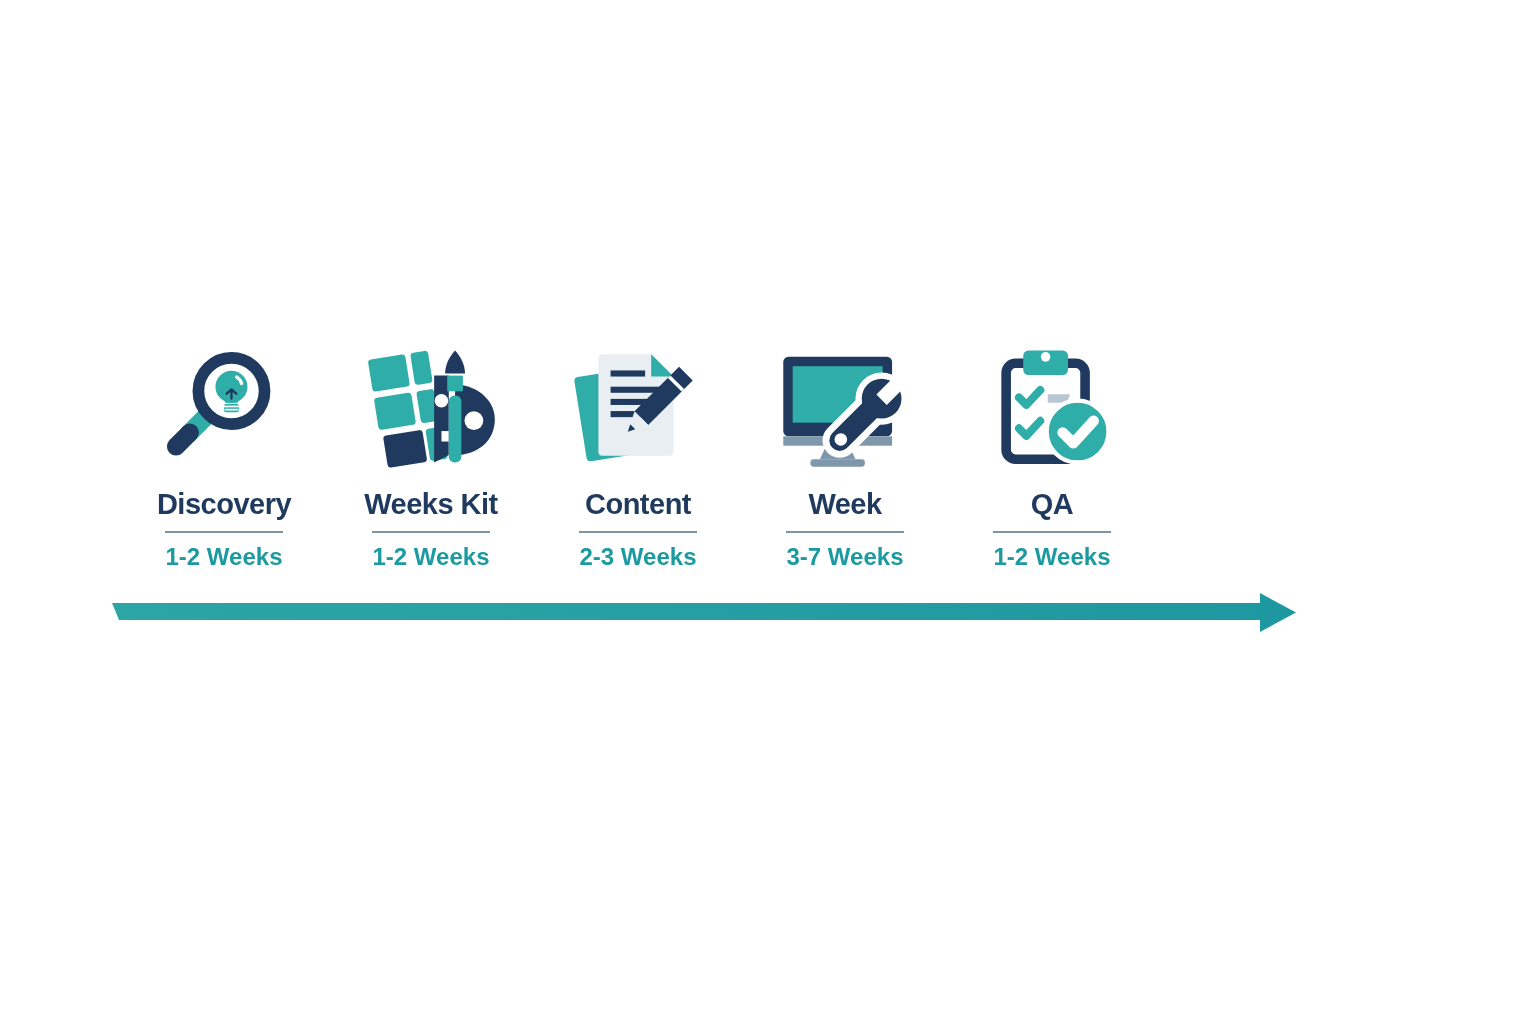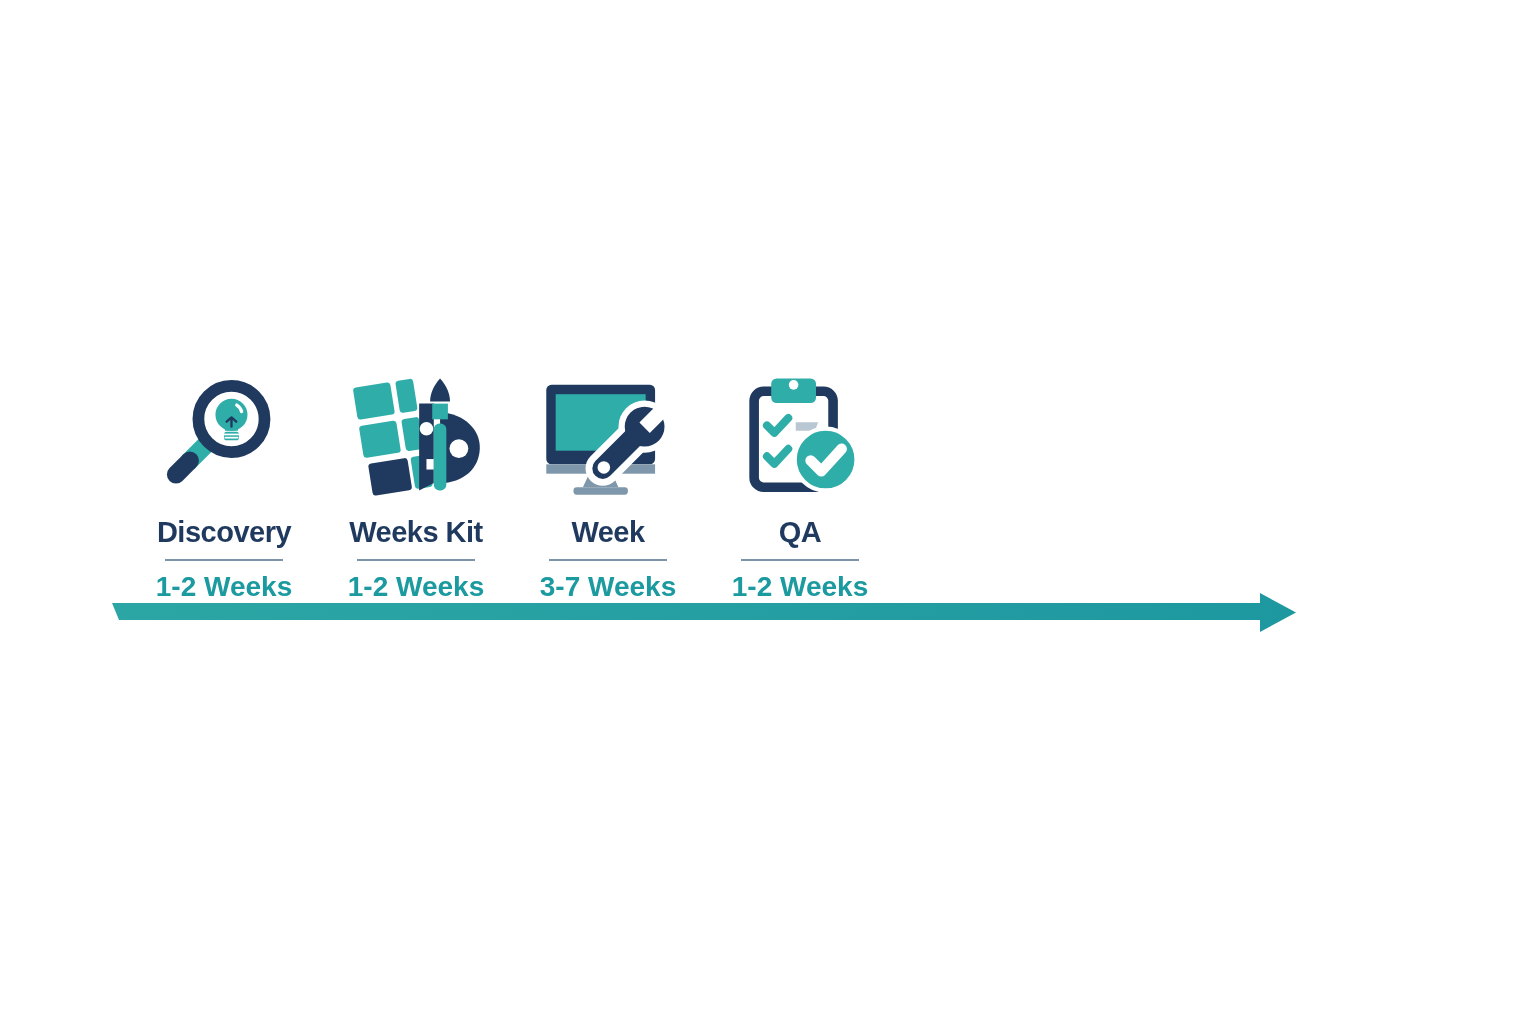--- a/index.html
+++ b/index.html
@@ -5,22 +5,23 @@
   html,body{margin:0;padding:0;background:#ffffff;}
   .canvas{
     position:relative;
     width:1536px;height:1024px;
     background:#ffffff;
     overflow:hidden;
     font-family:"Liberation Sans","DejaVu Sans",sans-serif;
   }
   .phases{
     position:absolute;
-    left:128px;top:368px;
+    left:128px;top:340px;
     display:flex;
+    gap:15px;
   }
   .phase{
     width:192px;
     display:flex;flex-direction:column;align-items:center;
   }
   .icon-box{
     height:134px;width:150px;
     display:flex;align-items:center;justify-content:center;
   }
   .phase-title{
@@ -31,21 +32,21 @@
     letter-spacing:-0.5px;
     white-space:nowrap;
   }
   .divider{
     margin-top:10px;
     width:118px;height:2px;
     background:#7d93a8;
   }
   .phase-duration{
     margin-top:10px;
-    font-size:28px;
+    font-size:24px;
     font-weight:bold;
     color:#1b9aa0;
     white-space:nowrap;
   }
   .arrow-wrap{
     position:absolute;
     left:112px;top:593px;
     width:1184px;height:40px;
   }
 </style>
@@ -94,20 +95,42 @@
           <path d="M88,6 C94.5,13 97.5,21 97.5,28 L78.5,28 C78.5,21 81.5,13 88,6 Z" fill="#1f3a5e"></path>
           <rect x="80.5" y="30" width="15" height="15" fill="#2fada9"></rect>
           <rect x="82" y="49" width="12" height="64" rx="5.5" fill="#2fada9"></rect>
         </svg>
       </div>
       <div class="phase-title">Weeks Kit</div>
       <div class="divider"></div>
       <div class="phase-duration">1-2 Weeks</div>
     </div>
 
+    <div class="phase">
+      <div class="icon-box">
+        <svg viewBox="0 0 130 120" width="132" height="122">
+          <rect x="8" y="26" width="58" height="84" rx="4" fill="#2fada9" transform="rotate(-9 37 68)"></rect>
+          <path d="M30,8 h48 l22,22 v74 a4,4 0 0 1 -4,4 h-66 a4,4 0 0 1 -4,-4 v-92 a4,4 0 0 1 4,-4 z" fill="#e8eef1"></path>
+          <path d="M78,8 l22,22 h-22 z" fill="#2fada9"></path>
+          <rect x="38" y="24" width="34" height="6" fill="#1f3a5e"></rect>
+          <rect x="38" y="40" width="50" height="6" fill="#1f3a5e"></rect>
+          <rect x="38" y="52" width="50" height="6" fill="#1f3a5e"></rect>
+          <rect x="38" y="64" width="45" height="6" fill="#1f3a5e"></rect>
+          <g transform="rotate(45 80 60)">
+            <rect x="70" y="14" width="19" height="62" fill="#1f3a5e"></rect>
+            <rect x="70" y="26" width="19" height="3.5" fill="#ffffff"></rect>
+            <path d="M70,76 h19 l-9.5,19 z" fill="#e8eef1"></path>
+            <path d="M76,88 h7 l-3.5,7 z" fill="#1f3a5e"></path>
+          </g>
+        </svg>
+      </div>
+      <div class="phase-title">Content</div>
+      <div class="divider"></div>
+      <div class="phase-duration">2-3 Weeks</div>
+    </div>
 
     <div class="phase">
       <div class="icon-box">
         <svg viewBox="0 0 130 120" width="136" height="126">
           <rect x="6" y="12" width="104" height="76" rx="5" fill="#1f3a5e"></rect>
           <rect x="15" y="21" width="86" height="54" fill="#2fada9"></rect>
           <rect x="6" y="88" width="104" height="9" fill="#7f97ab"></rect>
           <path d="M47,97 L69,97 L75,110 L41,110 Z" fill="#7f97ab"></path>
           <rect x="32" y="110" width="52" height="7" rx="3" fill="#7f97ab"></rect>
           <line x1="60" y1="92" x2="100" y2="52" stroke="#ffffff" stroke-width="33" stroke-linecap="round"></line>

